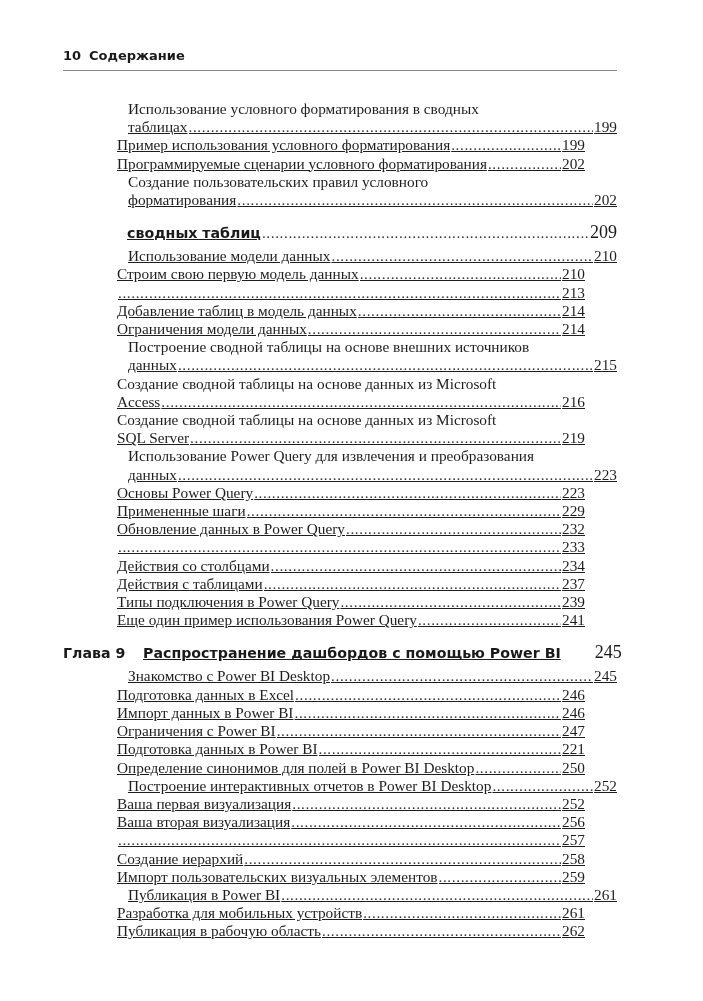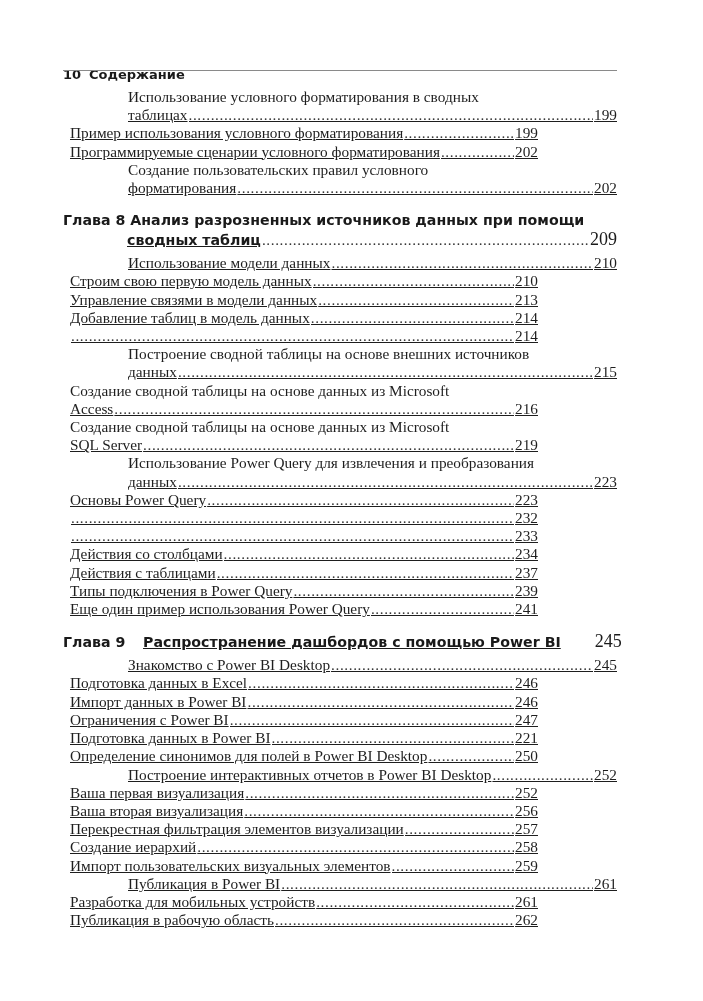--- a/index.html
+++ b/index.html
@@ -2,40 +2,40 @@
 <html><head>
 <meta charset="utf-8">
 <style>
   html, body { margin: 0; padding: 0; background: #ffffff; }
   body { width: 703px; height: 1001px; position: relative; overflow: hidden; color: #1a1a1a; }
   .header {
     position: absolute; left: 63px; top: 48px; width: 554px;
     font-family: "DejaVu Sans", sans-serif; font-weight: bold; font-size: 13px;
     color: #1a1a1a; display: flex; align-items: baseline;
   }
-  .header .num { width: 26px; margin-top: 19px; }
+  .header .num { width: 26px; }
   .rule { position: absolute; left: 63px; top: 70px; width: 554px; height: 0; border-top: 1.5px solid #8a8a8a; }
-  .toc { position: absolute; left: 0; top: 88px; width: 576px; }
+  .toc { position: absolute; left: 0; top: 100px; width: 576px; }
   .entry {
     position: relative; font-family: "Liberation Serif", serif; font-size: 15.3px;
     line-height: 18.2px; color: #1e1e1e;
   }
   .entry .line { display: block; white-space: nowrap; }
   .entry .last { display: flex; align-items: flex-start; text-decoration: underline; }
   .entry .last .txt { white-space: nowrap; flex: 0 0 auto; }
   .entry .last .dots {
     flex: 1 1 auto; overflow: hidden; white-space: nowrap; margin: 0 1px;
   }
   .entry .last .dots::before {
     content: "......................................................................................................................................................................................................................................................";
     letter-spacing: 0.6px; color: #333;
   }
   .entry .last .pg { flex: 0 0 auto; text-align: right; }
   .lvl1 { margin-left: 128px; width: 489px; }
-  .lvl2 { margin-left: 70px; width: 468px; }
+  .lvl2 { margin-left: 117px; width: 468px; }
   .chapter {
     position: relative; font-family: "DejaVu Sans", sans-serif; font-weight: bold;
     font-size: 14.2px; line-height: 19px; color: #1a1a1a; margin-left: 63px; width: 554px;
   }
   .chapter .row1 { display: flex; white-space: nowrap; }
   .chapter .lbl { flex: 0 0 auto; }
   .chapter .last { display: flex; align-items: baseline; padding-left: 64px; }
   .chapter .last .txt { white-space: nowrap; text-decoration: underline; }
   .chapter .last .dots { flex: 1 1 auto; overflow: hidden; white-space: nowrap; font-weight: normal; font-family: "Liberation Serif", serif; font-size: 15.3px; margin: 0 1px; }
   .chapter .last .dots::before {
@@ -86,21 +86,20 @@
     <span class="last">
         <span class="txt">форматирования</span>
         <span class="dots"></span>
         <span class="pg">202</span>
       </span>
   </div>
 
   <div class="gap-ch"></div>
 
   <div class="chapter">
-    <div class="row1"><span class="lbl">Глава 8</span>&nbsp;<span>Анализ разрозненных источников данных при помощи</span></div>
     <div class="last">
         <span class="txt">сводных таблиц</span>
         <span class="dots"></span>
         <span class="pg">209</span>
       </div>
   </div>
   <div class="gap-after-ch"></div>
 
   <div class="entry lvl1">
       <span class="last">
@@ -111,34 +110,34 @@
     </div>
   <div class="entry lvl2">
       <span class="last">
         <span class="txt">Строим свою первую модель данных</span>
         <span class="dots"></span>
         <span class="pg">210</span>
       </span>
     </div>
   <div class="entry lvl2">
       <span class="last">
-        <span class="txt">Управление связями в модели данных</span>
         <span class="dots"></span>
         <span class="pg">213</span>
       </span>
     </div>
   <div class="entry lvl2">
       <span class="last">
         <span class="txt">Добавление таблиц в модель данных</span>
         <span class="dots"></span>
         <span class="pg">214</span>
       </span>
     </div>
   <div class="entry lvl2">
       <span class="last">
+        <span class="txt">Ограничения модели данных</span>
         <span class="dots"></span>
         <span class="pg">214</span>
       </span>
     </div>
   <div class="entry lvl1">
     <span class="line">Построение сводной таблицы на основе внешних источников</span>
     <span class="last">
         <span class="txt">данных</span>
         <span class="dots"></span>
         <span class="pg">215</span>
@@ -170,20 +169,28 @@
   </div>
   <div class="entry lvl2">
       <span class="last">
         <span class="txt">Основы Power Query</span>
         <span class="dots"></span>
         <span class="pg">223</span>
       </span>
     </div>
   <div class="entry lvl2">
       <span class="last">
+        <span class="txt">Примененные шаги</span>
+        <span class="dots"></span>
+        <span class="pg">229</span>
+      </span>
+    </div>
+  <div class="entry lvl2">
+      <span class="last">
+        <span class="txt">Обновление данных в Power Query</span>
         <span class="dots"></span>
         <span class="pg">232</span>
       </span>
     </div>
   <div class="entry lvl2">
       <span class="last">
         <span class="dots"></span>
         <span class="pg">233</span>
       </span>
     </div>
@@ -286,21 +293,20 @@
     </div>
   <div class="entry lvl2">
       <span class="last">
         <span class="txt">Ваша вторая визуализация</span>
         <span class="dots"></span>
         <span class="pg">256</span>
       </span>
     </div>
   <div class="entry lvl2">
       <span class="last">
-        <span class="txt">Перекрестная фильтрация элементов визуализации</span>
         <span class="dots"></span>
         <span class="pg">257</span>
       </span>
     </div>
   <div class="entry lvl2">
       <span class="last">
         <span class="txt">Создание иерархий</span>
         <span class="dots"></span>
         <span class="pg">258</span>
       </span>

